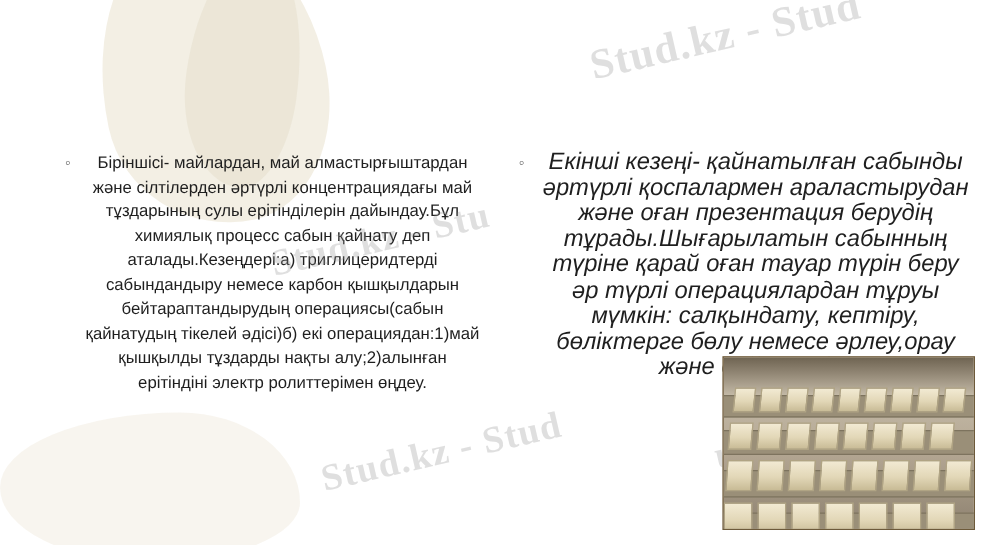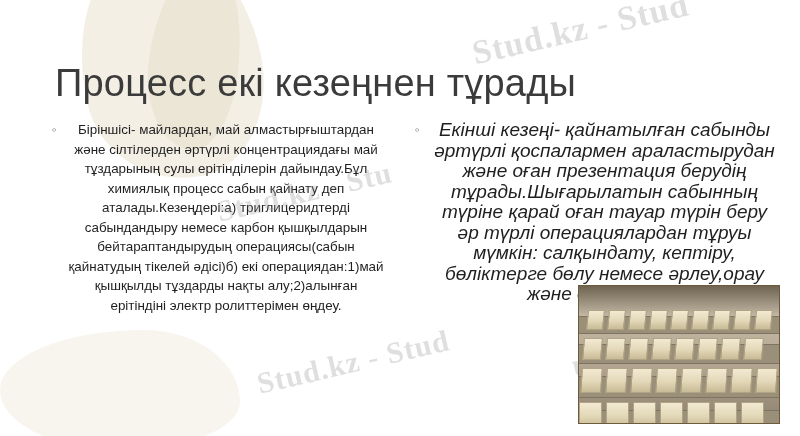--- a/index.html
+++ b/index.html
@@ -161,21 +161,20 @@
 </style>
 </head>
 <body>
 
 <div id="slide">
 
   <div class="bg-swoosh a"></div>
   <div class="bg-swoosh b"></div>
   <div class="bg-swoosh c"></div>
 
-  <h1 id="title">Процесс екі кезеңнен тұрады</h1>
 
   <div class="columns">
     <div class="col left">
       <div class="bullet-row">
         <span class="bullet-mark">◦</span>
         <span class="bullet-text">Біріншісі- майлардан, май алмастырғыштардан және сілтілерден әртүрлі концентрациядағы май тұздарының сулы ерітінділерін дайындау.Бұл химиялық процесс сабын қайнату деп аталады.Кезеңдері:а) триглицеридтерді сабындандыру немесе карбон қышқылдарын бейтараптандырудың операциясы(сабын қайнатудың тікелей әдісі)б) екі операциядан:1)май қышқылды тұздарды нақты алу;2)алынған ерітіндіні электр ролиттерімен өңдеу.</span>
       </div>
     </div>
     <div class="col right">
       <div class="bullet-row">

